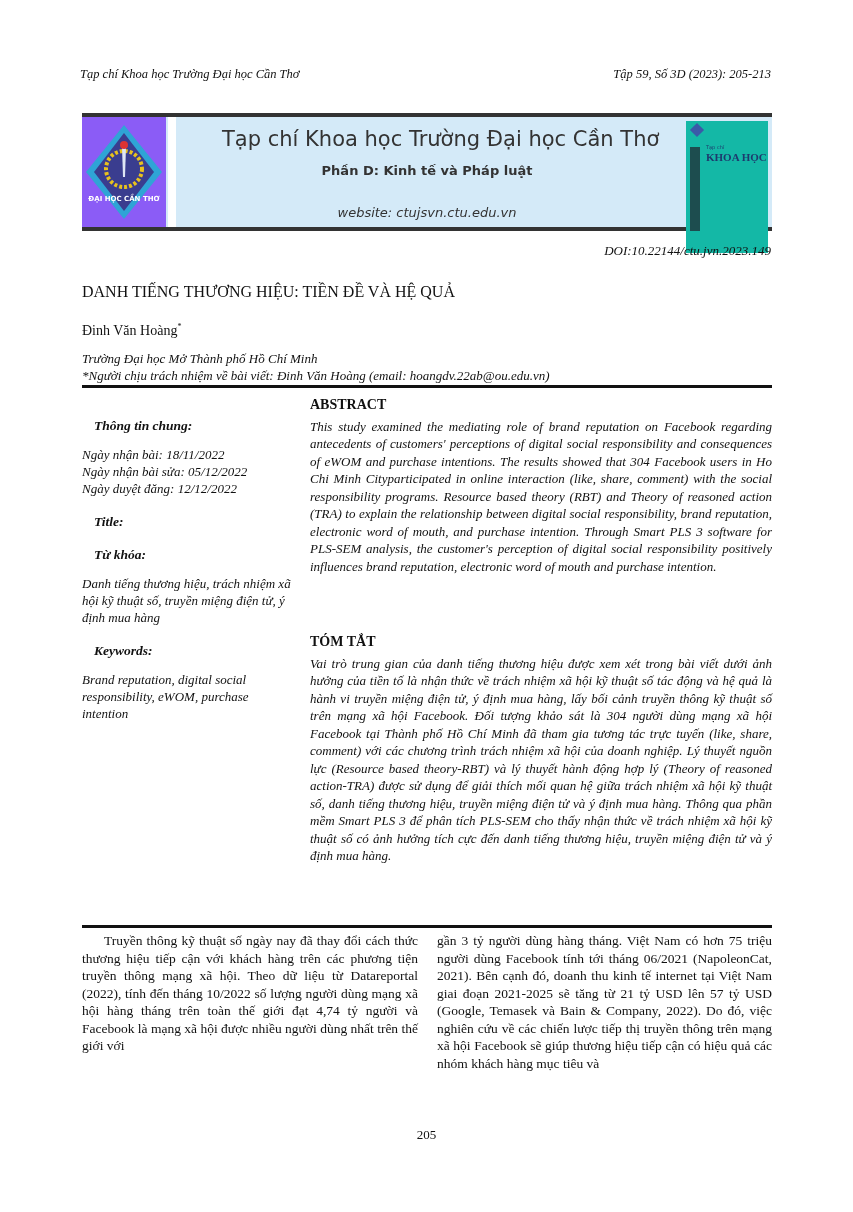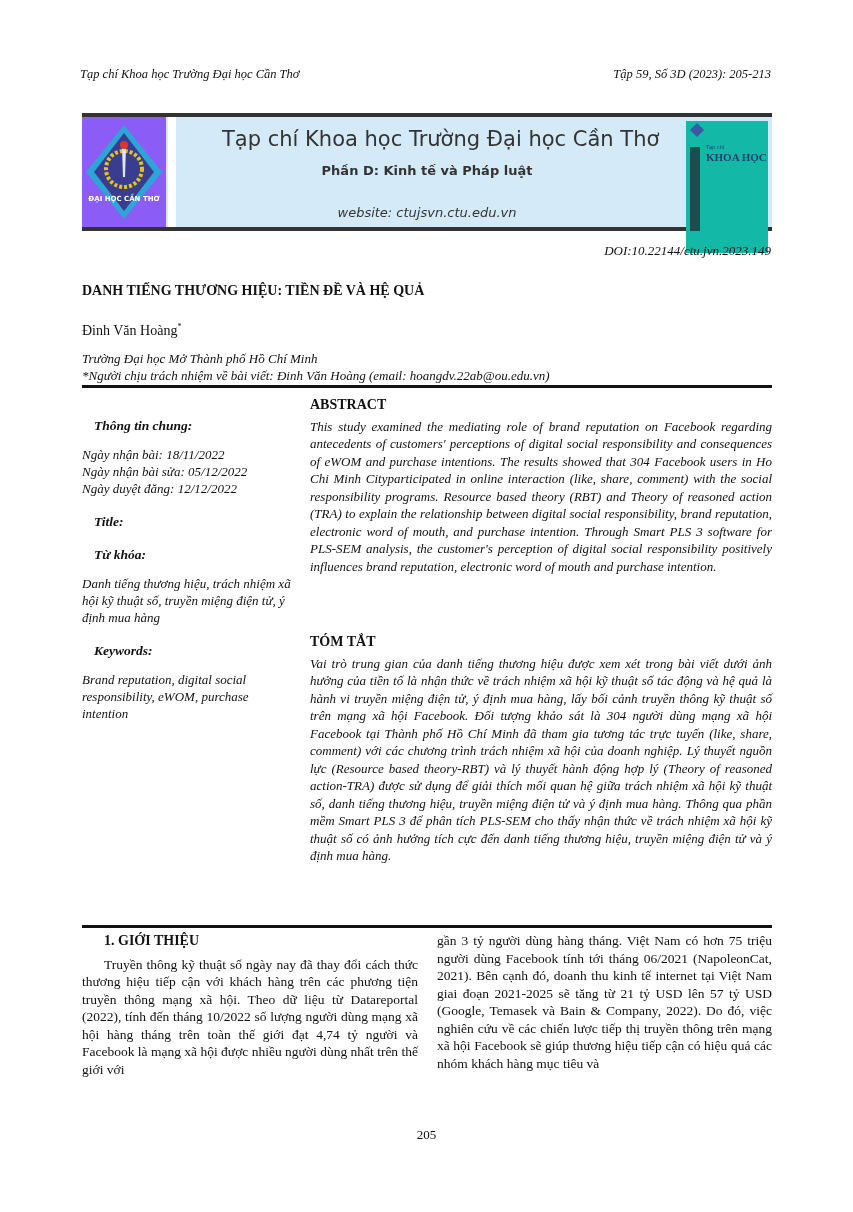--- a/index.html
+++ b/index.html
@@ -12,21 +12,21 @@
   .banner .divider { position:absolute; left:86px; top:0; width:8px; height:110px; background:#fff; }
   .banner .title { position:absolute; left:140px; top:10px; font-family:"DejaVu Sans",sans-serif; font-size:21px; color:#333; }
   .banner .sub { position:absolute; left:0; width:100%; top:46px; text-align:center; font-family:"DejaVu Sans",sans-serif; font-weight:bold; font-size:13px; color:#333; }
   .banner .web { position:absolute; left:0; width:100%; top:88px; text-align:center; font-family:"DejaVu Sans",sans-serif; font-style:italic; font-size:13px; color:#333; }
   .banner .cover { position:absolute; right:4px; top:4px; width:82px; height:132px; background:#14b8a6; }
   .cover .stripe { position:absolute; left:4px; top:26px; width:10px; height:84px; background:#1d4d4f; }
   .cover .ctitle { position:absolute; left:20px; top:30px; font-size:11px; font-weight:bold; color:#1d3a6e; font-family:"Liberation Serif",serif; }
   .cover .cpre { position:absolute; left:20px; top:23px; font-size:5px; color:#1d3a6e; font-family:"DejaVu Sans",sans-serif; }
   .cover .emb { position:absolute; left:6px; top:4px; width:10px; height:10px; background:#3a5aa8; transform:rotate(45deg); }
   .doi { right:82px; top:243px; font-size:13px; font-style:italic; }
-  .main-title { left:82px; top:283px; font-size:14px; font-weight:bold; }
+  .main-title { left:82px; top:283px; font-size:16px; font-weight:normal; }
   .author { left:82px; top:322px; font-size:14px; }
   .author sup { font-size:8px; }
   .affil { left:82px; top:351px; font-size:13px; font-style:italic; }
   .corr { left:82px; top:368px; font-size:13px; font-style:italic; }
   .rule { left:82px; top:385px; width:690px; height:3px; background:#111; }
   .side { left:82px; top:405px; width:215px; font-size:13px; line-height:17px; }
   .side h4 { margin:12px; font-size:13.5px; font-style:italic; font-weight:bold; }
   .side p { margin:0; font-style:italic; }
   .side .blk { margin-bottom:16px; }
   .abstract { left:310px; top:396px; width:462px; font-size:13px; line-height:17.5px; }
@@ -106,20 +106,19 @@
 </div>
 
 <div class="abs tomtat">
   <h3>TÓM TẮT</h3>
   <p>Vai trò trung gian của danh tiếng thương hiệu được xem xét trong bài viết dưới ảnh hưởng của tiền tố là nhận thức về trách nhiệm xã hội kỹ thuật số tác động và hệ quả là hành vi truyền miệng điện tử, ý định mua hàng, lấy bối cảnh truyền thông kỹ thuật số trên mạng xã hội Facebook. Đối tượng khảo sát là 304 người dùng mạng xã hội Facebook tại Thành phố Hồ Chí Minh đã tham gia tương tác trực tuyến (like, share, comment) với các chương trình trách nhiệm xã hội của doanh nghiệp. Lý thuyết nguồn lực (Resource based theory-RBT) và lý thuyết hành động hợp lý (Theory of reasoned action-TRA) được sử dụng để giải thích mối quan hệ giữa trách nhiệm xã hội kỹ thuật số, danh tiếng thương hiệu, truyền miệng điện tử và ý định mua hàng. Thông qua phần mềm Smart PLS 3 để phân tích PLS-SEM cho thấy nhận thức về trách nhiệm xã hội kỹ thuật số có ảnh hưởng tích cực đến danh tiếng thương hiệu, truyền miệng điện tử và ý định mua hàng.</p>
 </div>
 
 <div class="abs rule2"></div>
 
 <div class="abs col1">
-  <h3>1.  GIỚI THIỆU</h3>
   <p>Truyền thông kỹ thuật số ngày nay đã thay đổi cách thức thương hiệu tiếp cận với khách hàng trên các phương tiện truyền thông mạng xã hội. Theo dữ liệu từ Datareportal (2022), tính đến tháng 10/2022 số lượng người dùng mạng xã hội hàng tháng trên toàn thế giới đạt 4,74 tỷ người và Facebook là mạng xã hội được nhiều người dùng nhất trên thế giới với</p>
 </div>
 <div class="abs col2">
   <p>gần 3 tỷ người dùng hàng tháng. Việt Nam có hơn 75 triệu người dùng Facebook tính tới tháng 06/2021 (NapoleonCat, 2021). Bên cạnh đó, doanh thu kinh tế internet tại Việt Nam giai đoạn 2021-2025 sẽ tăng từ 21 tỷ USD lên 57 tỷ USD (Google, Temasek và Bain &amp; Company, 2022). Do đó, việc nghiên cứu về các chiến lược tiếp thị truyền thông trên mạng xã hội Facebook sẽ giúp thương hiệu tiếp cận có hiệu quả các nhóm khách hàng mục tiêu và</p>
 </div>
 
 <div class="abs pageno">205</div>
 
 </body></html>

